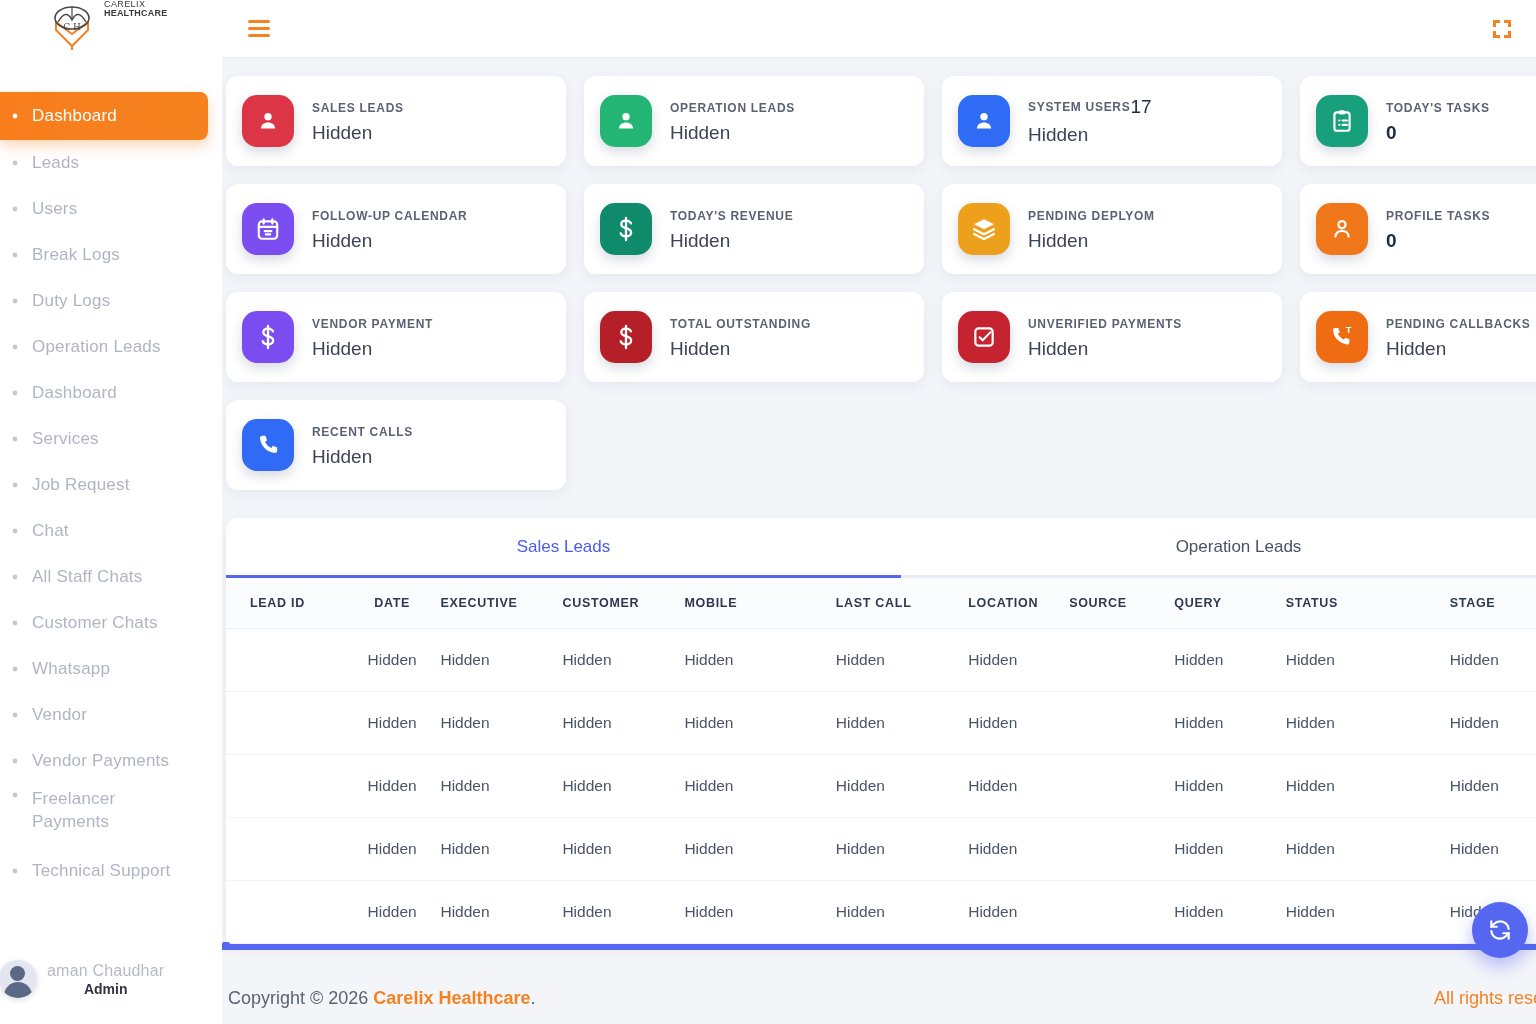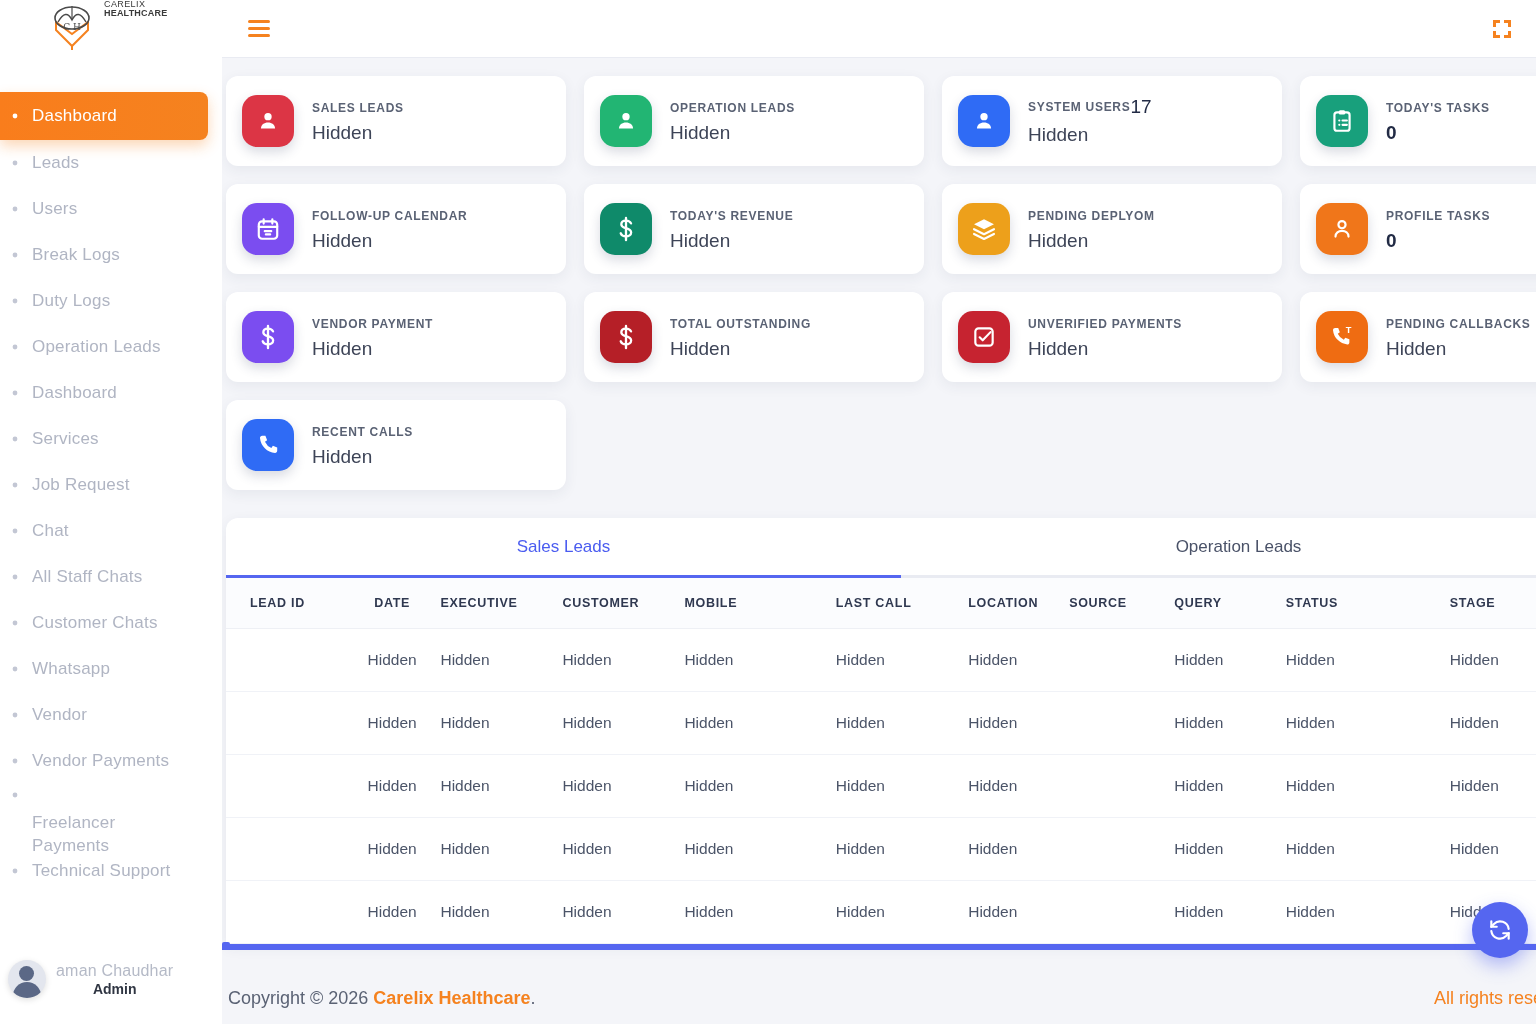--- a/index.html
+++ b/index.html
@@ -57,27 +57,27 @@
   .nav-item.active {
     background: linear-gradient(90deg,#f97d1c,#f5821f);
     color: #ffffff;
     border-radius: 0 8px 8px 0;
     margin-right: 14px;
     height: 48px;
     box-shadow: 0 6px 14px rgba(245,130,31,.32);
   }
   .nav-item.active .nav-ico { color: #fff; }
   .nav-item.wrap { height: 64px; align-items: flex-start; padding-top: 4px; }
-  .nav-item.wrap .lbl { white-space: normal; line-height: 1.35; display:block; width: 160px; margin-top: 24px; }
+  .nav-item.wrap .lbl { white-space: normal; line-height: 1.35; display:block; width: 160px; }
 
   #user-box {
     position: absolute; left: 0; bottom: 26px;
     width: 222px;
     display: flex; align-items: center;
-    padding-left: 16px;
+    padding-left: 7px;
   }
   #avatar {
     width: 38px; height: 38px; border-radius: 50%;
     background: #e3e6ee;
     margin-left: -8px;
     flex: 0 0 38px;
     position: relative; overflow: hidden;
     box-shadow: 0 2px 6px rgba(0,0,0,.13);
   }
   #avatar .head { position:absolute; width:15px; height:15px; border-radius:50%; background:#5b6886; left:11px; top:6px; }

